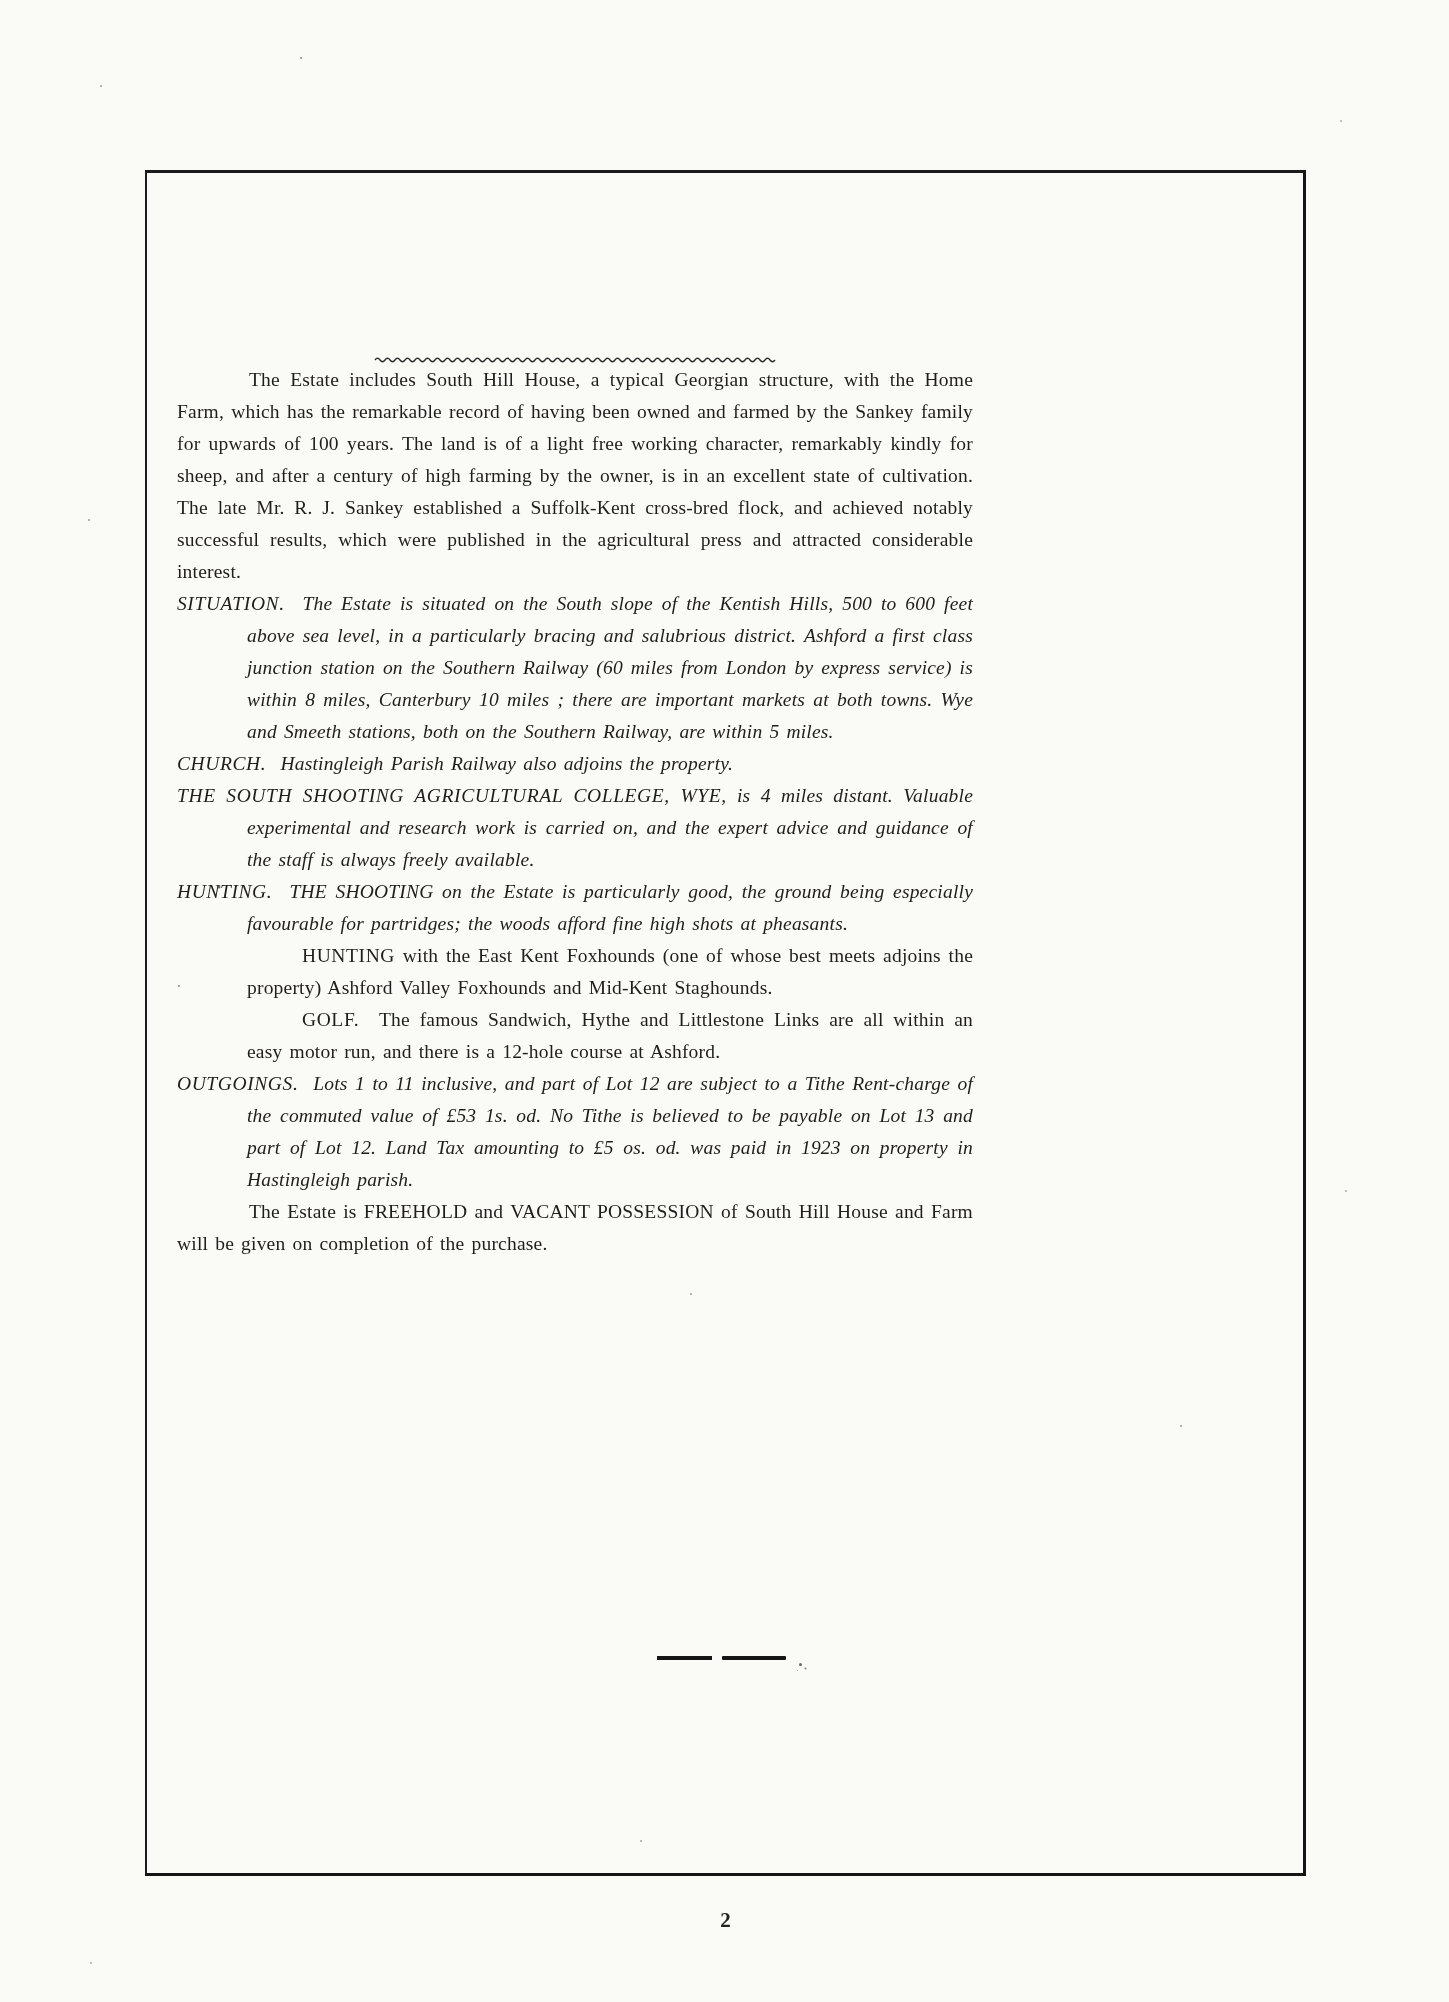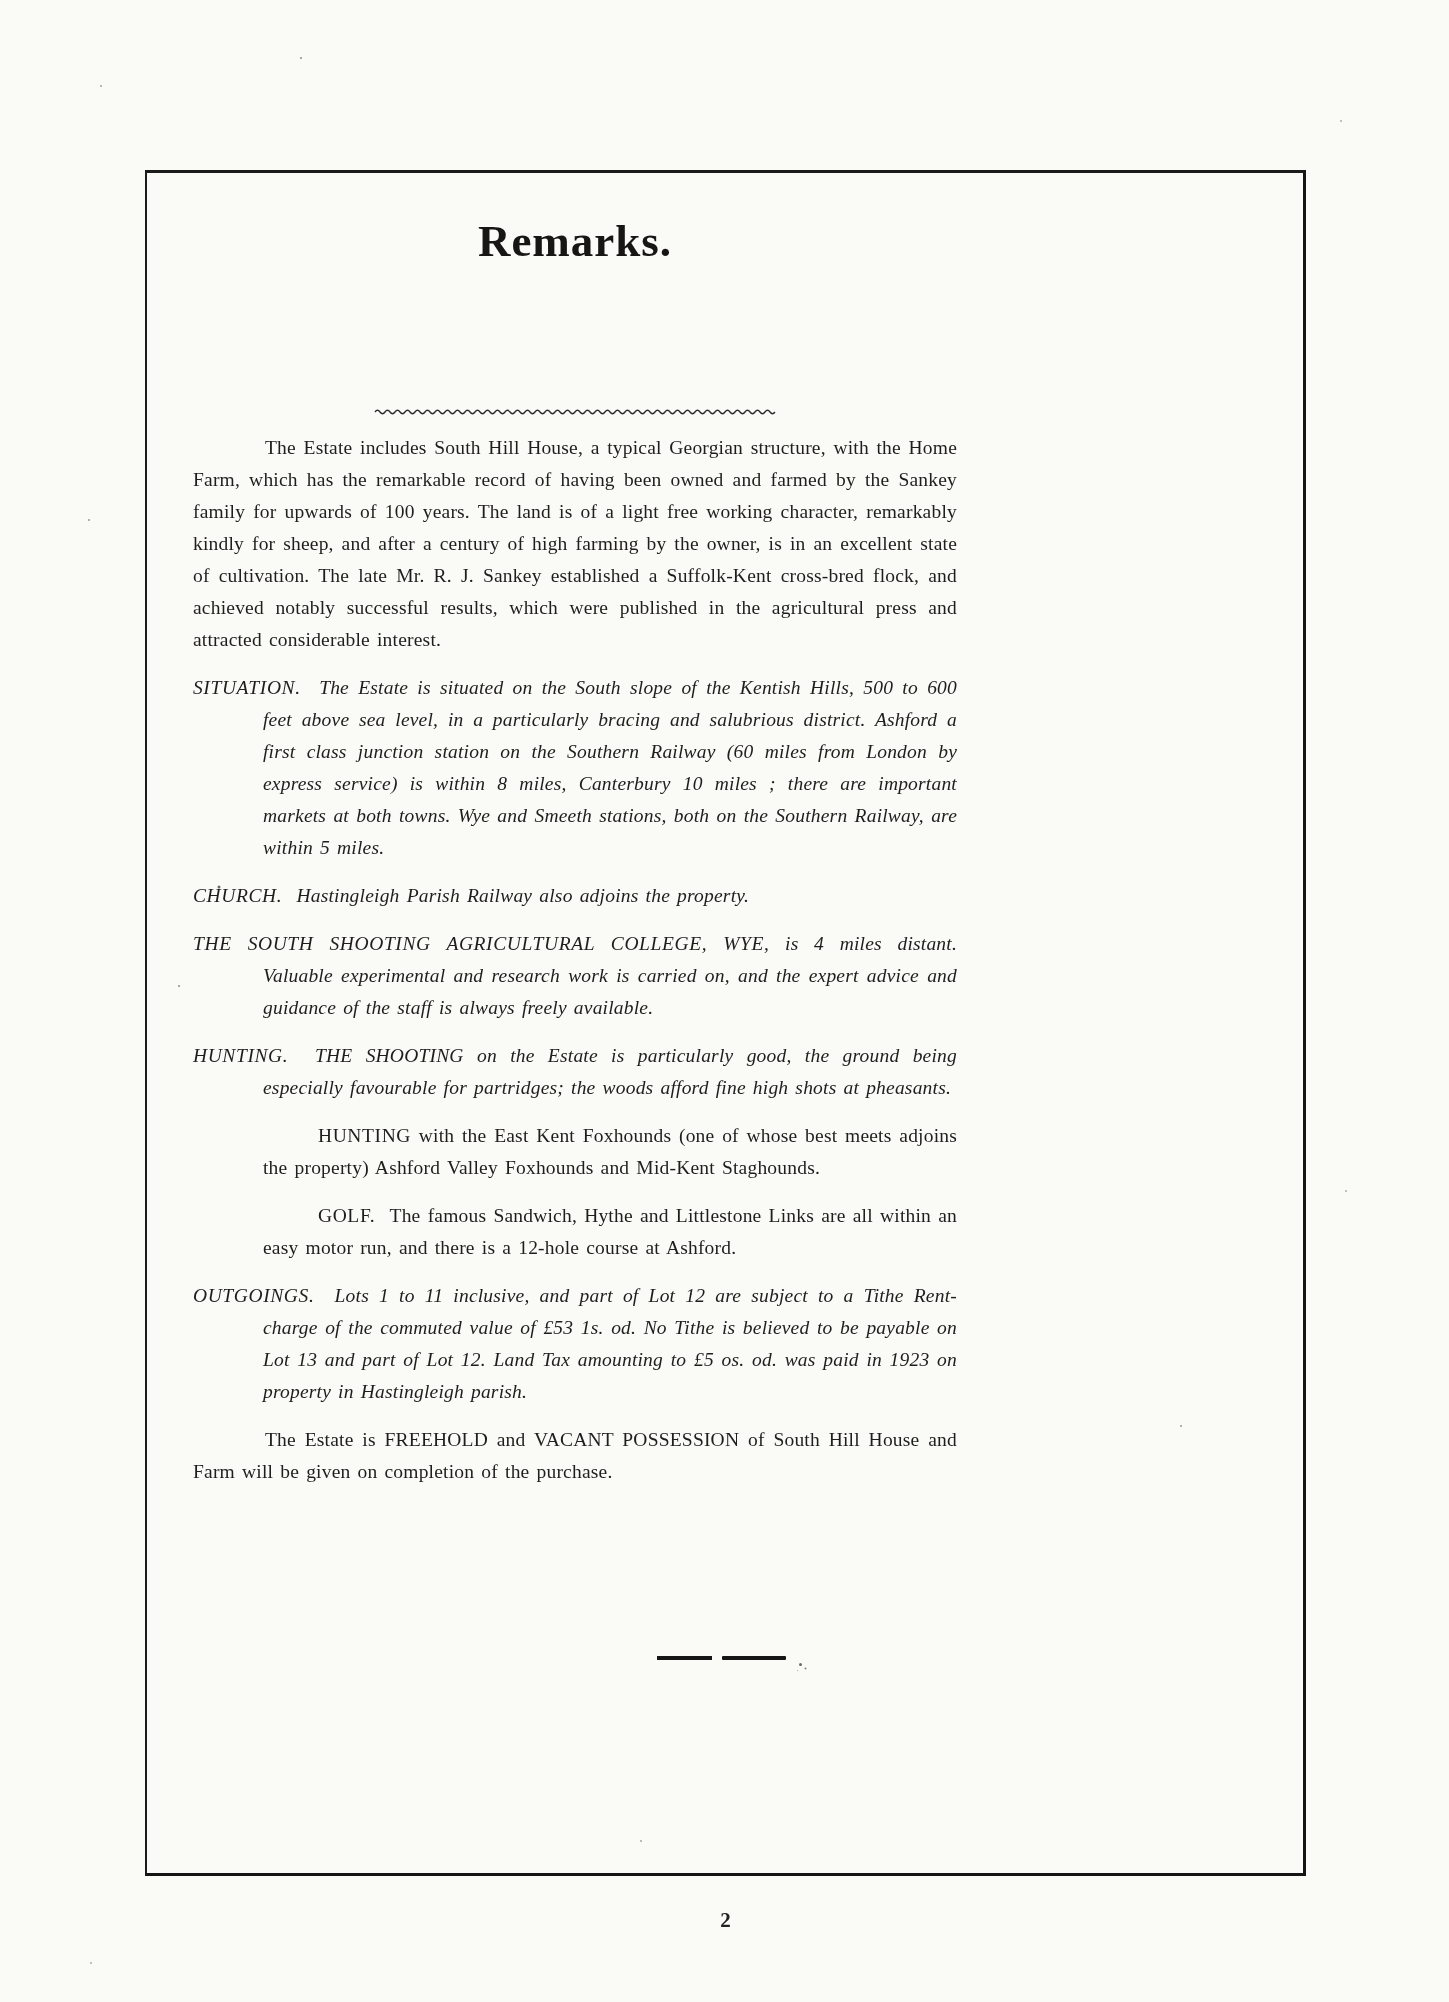--- a/index.html
+++ b/index.html
@@ -45,21 +45,21 @@
     text-align: center;
     color: #181614;
   }
 
   .wavy {
     display: block;
     margin: 141px auto 0 auto;
   }
 
   p.para {
-    margin: 16px;
+    margin: 0;
     font-size: 19.5px;
     line-height: 32px;
     text-align: justify;
     word-spacing: 2px;
     letter-spacing: 0.2px;
   }
   .label { letter-spacing: 0.6px; }
 
   .intro        { margin-top: 38px; text-indent: 72px; }
   .hang         { padding-left: 70px; text-indent: -70px; font-style: italic; }
@@ -136,21 +136,20 @@
 </style>
 </head>
 <body>
 
 <div class="specks"></div>
 
 <div class="page-frame">
 
   <div class="text-block">
 
-    <h1 class="doc-title">Remarks.</h1>
 
     <svg class="wavy" width="402" height="8" viewBox="0 0 402 8">
       <path fill="none" stroke="#2b2b2b" stroke-width="1.3" d="M1 4 q2.5 -3.5 5 0 t5 0 t5 0 t5 0 t5 0 t5 0 t5 0 t5 0 t5 0 t5 0 t5 0 t5 0 t5 0 t5 0 t5 0 t5 0 t5 0 t5 0 t5 0 t5 0 t5 0 t5 0 t5 0 t5 0 t5 0 t5 0 t5 0 t5 0 t5 0 t5 0 t5 0 t5 0 t5 0 t5 0 t5 0 t5 0 t5 0 t5 0 t5 0 t5 0 t5 0 t5 0 t5 0 t5 0 t5 0 t5 0 t5 0 t5 0 t5 0 t5 0 t5 0 t5 0 t5 0 t5 0 t5 0 t5 0 t5 0 t5 0 t5 0 t5 0 t5 0 t5 0 t5 0 t5 0 t5 0 t5 0 t5 0 t5 0 t5 0 t5 0 t5 0 t5 0 t5 0 t5 0 t5 0 t5 0 t5 0 t5 0 t5 0 t5 0"></path>
     </svg>
 
     <p class="para intro"><span>The Estate includes South Hill House, a typical Georgian structure, with the Home Farm, which has the remarkable record of having been owned and farmed by the Sankey family for upwards of 100 years.  The land is of a light free working character, remarkably kindly for sheep, and after a century of high farming by the owner, is in an excellent state of cultivation.  The late Mr. R. J. Sankey established a Suffolk-Kent cross-bred flock, and achieved notably successful results, which were published in the agricultural press and attracted considerable interest.</span></p>
 
     <p class="para hang sec-situation"><span class="label">SITUATION.</span>&nbsp;&nbsp;<span>The Estate is situated on the South slope of the Kentish Hills, 500 to 600 feet above sea level, in a particularly bracing and salubrious district.  Ashford a first class junction station on the Southern Railway (60 miles from London by express service) is within 8 miles, Canterbury 10 miles ; there are important markets at both towns.  Wye and Smeeth stations, both on the Southern Railway, are within 5 miles.</span></p>
 
 

